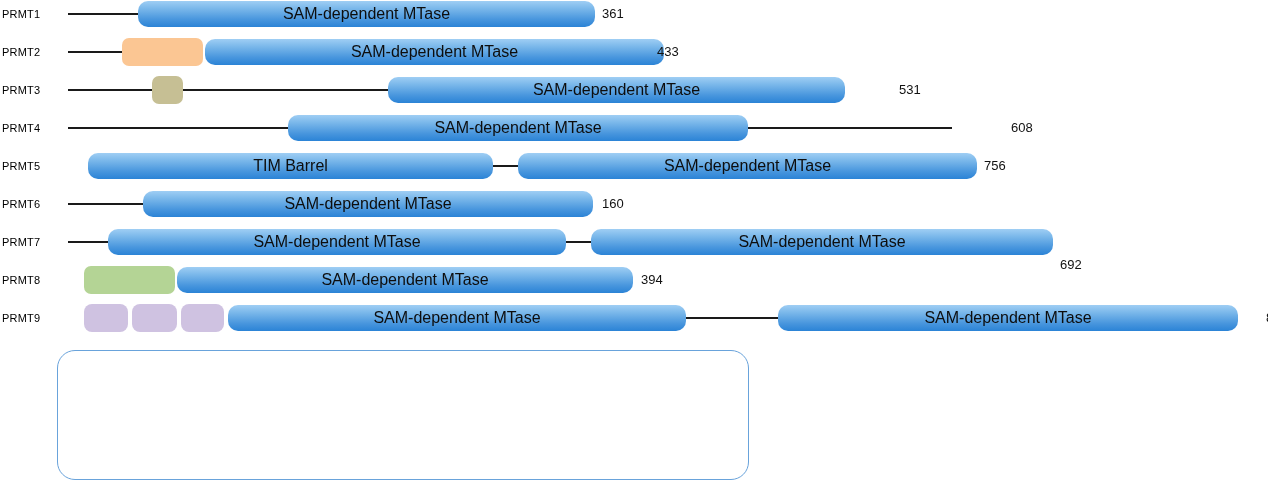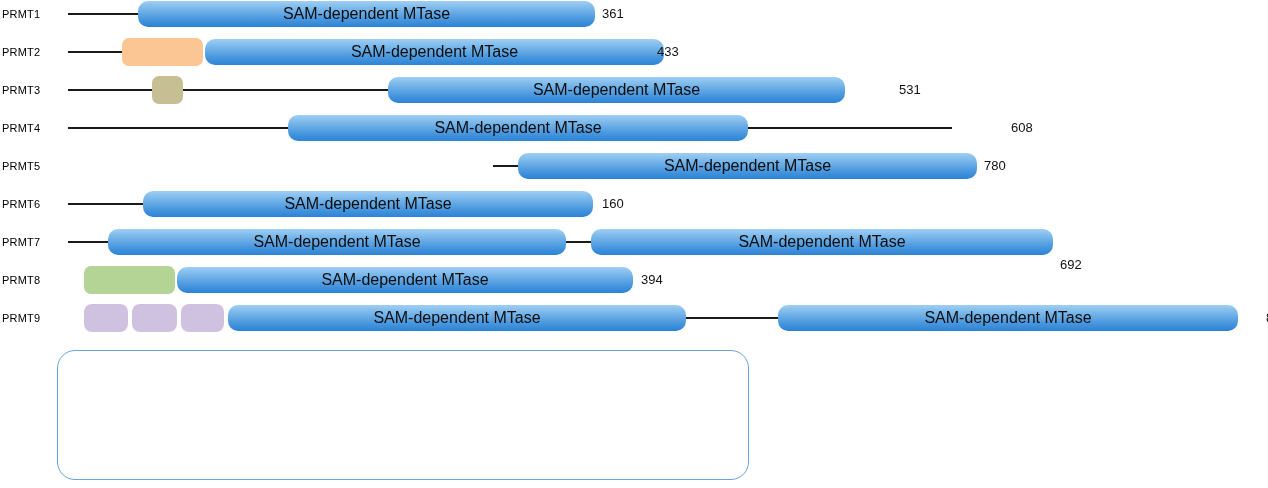--- a/index.html
+++ b/index.html
@@ -64,23 +64,24 @@
       </div>
       <div class="prow" style="top: 114px;">
         <span class="plabel">PRMT4</span>
         <div class="seg-line" style="left: 68px; width: 220px;"></div>
         <div class="seg-bar" style="left: 288px; width: 460px;">SAM-dependent MTase</div>
         <div class="seg-line" style="left: 748px; width: 204px;"></div>
         <span class="endnum" style="left: 983px; margin-left: 28px;">608</span>
       </div>
       <div class="prow" style="top: 152px;">
         <span class="plabel">PRMT5</span>
+        <div class="seg-bar" style="left: 88px; width: 405px;">TIM Barrel</div>
         <div class="seg-line" style="left: 493px; width: 25px;"></div>
         <div class="seg-bar" style="left: 518px; width: 459px;">SAM-dependent MTase</div>
-        <span class="endnum" style="left: 984px;">780</span>
+        <span class="endnum" style="left: 984px;">756</span>
       </div>
       <div class="prow" style="top: 190px; padding-left: 40px;">
         <span class="plabel">PRMT6</span>
         <div class="seg-line" style="left: 68px; width: 75px;"></div>
         <div class="seg-bar" style="left: 143px; width: 450px;">SAM-dependent MTase</div>
         <span class="endnum" style="left: 602px;">160</span>
       </div>
       <div class="prow" style="top: 228px;">
         <span class="plabel">PRMT7</span>
         <div class="seg-line" style="left: 68px; width: 40px;"></div>

